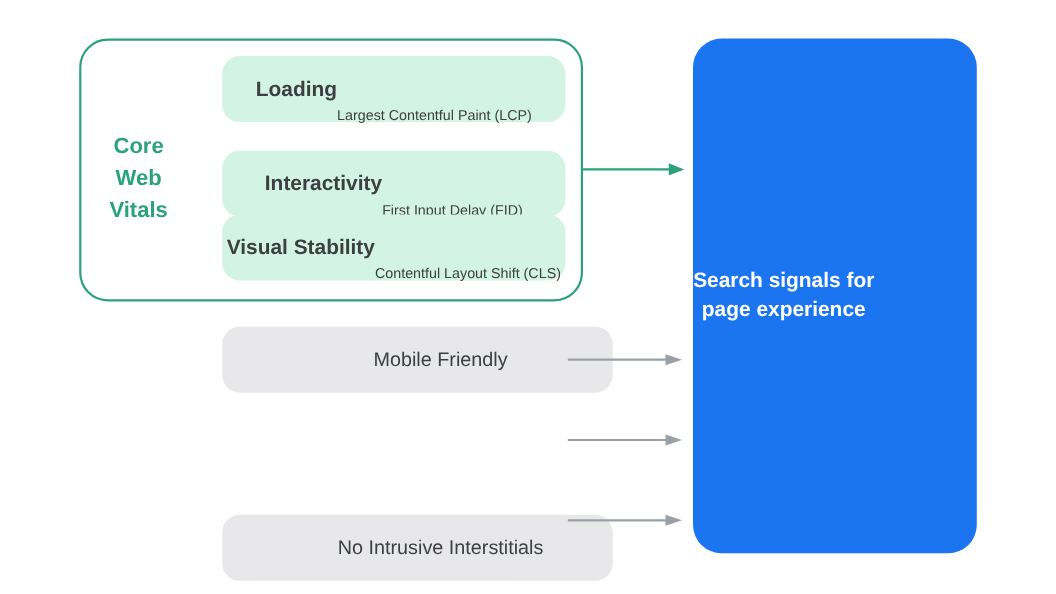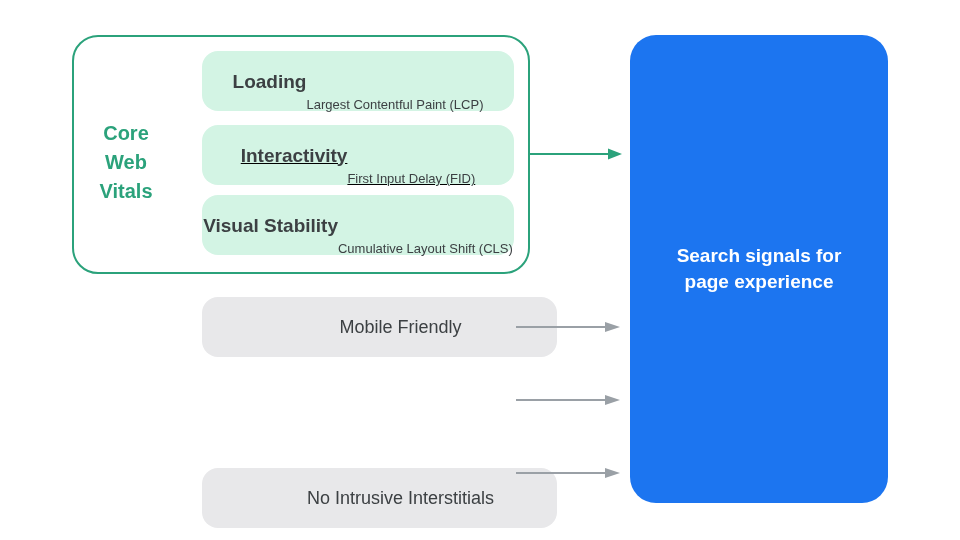--- a/index.html
+++ b/index.html
@@ -59,21 +59,21 @@
     line-height: 23px;
   }
   .vital-box .subtitle {
     color: #3C4043;
     font-size: 13px;
     font-weight: 400;
     line-height: 16px;
     margin-top: 48px;
   }
   .vital-1 { top: 14px; }
-  .vital-2 { top: 88px; text-decoration: underline; }
+  .vital-2 { top: 100px; }
   .vital-3 { top: 158px; }
 
   
   .signal-box {
     position: absolute;
     left: 202px;
     width: 313px;
     height: 60px;
     border-radius: 16px;
     background: #E8E8EA;
@@ -104,21 +104,20 @@
   .result-panel {
     position: absolute;
     left: 630px;
     top: 35px;
     width: 258px;
     height: 468px;
     border-radius: 26px;
     background: #1C75F0;
     display: flex;
     align-items: center;
-    justify-content: center;
   }
   .result-panel .result-label {
     width: 165px;
     text-align: center;
     color: #FFFFFF;
     font-size: 19px;
     line-height: 26px;
     font-weight: 700;
   }
 </style>
@@ -135,21 +134,21 @@
       <div class="subtitle">Largest Contentful Paint (LCP)</div>
     </div>
 
     <div class="vital-box vital-2">
       <div class="title">Interactivity</div>
       <div class="subtitle">First Input Delay (FID)</div>
     </div>
 
     <div class="vital-box vital-3">
       <div class="title">Visual Stability</div>
-      <div class="subtitle">Cumulative Layout Shift (CLS)</div>
+      <div class="subtitle">Contentful Layout Shift (CLS)</div>
     </div>
   </div>
 
   <svg class="arrow arrow-green" width="92" height="16" viewBox="0 0 92 16">
     <line x1="0" y1="8" x2="79" y2="8" stroke="#2BA27B" stroke-width="2"></line>
     <polygon points="78,2.5 92,8 78,13.5" fill="#2BA27B"></polygon>
   </svg>
 
   <div class="signal-box signal-1">
     <span>Mobile Friendly</span>

